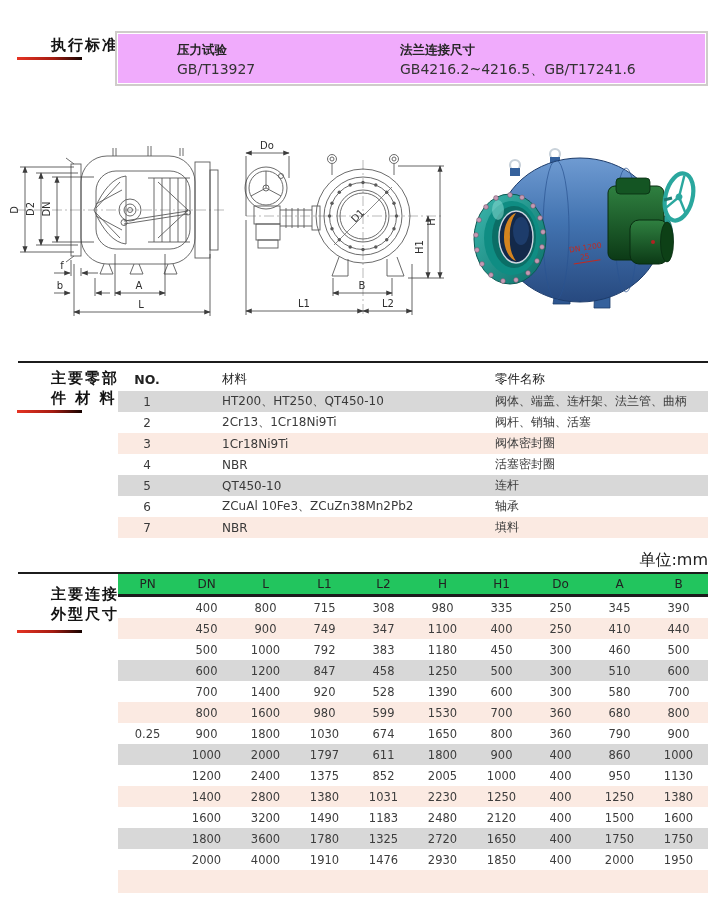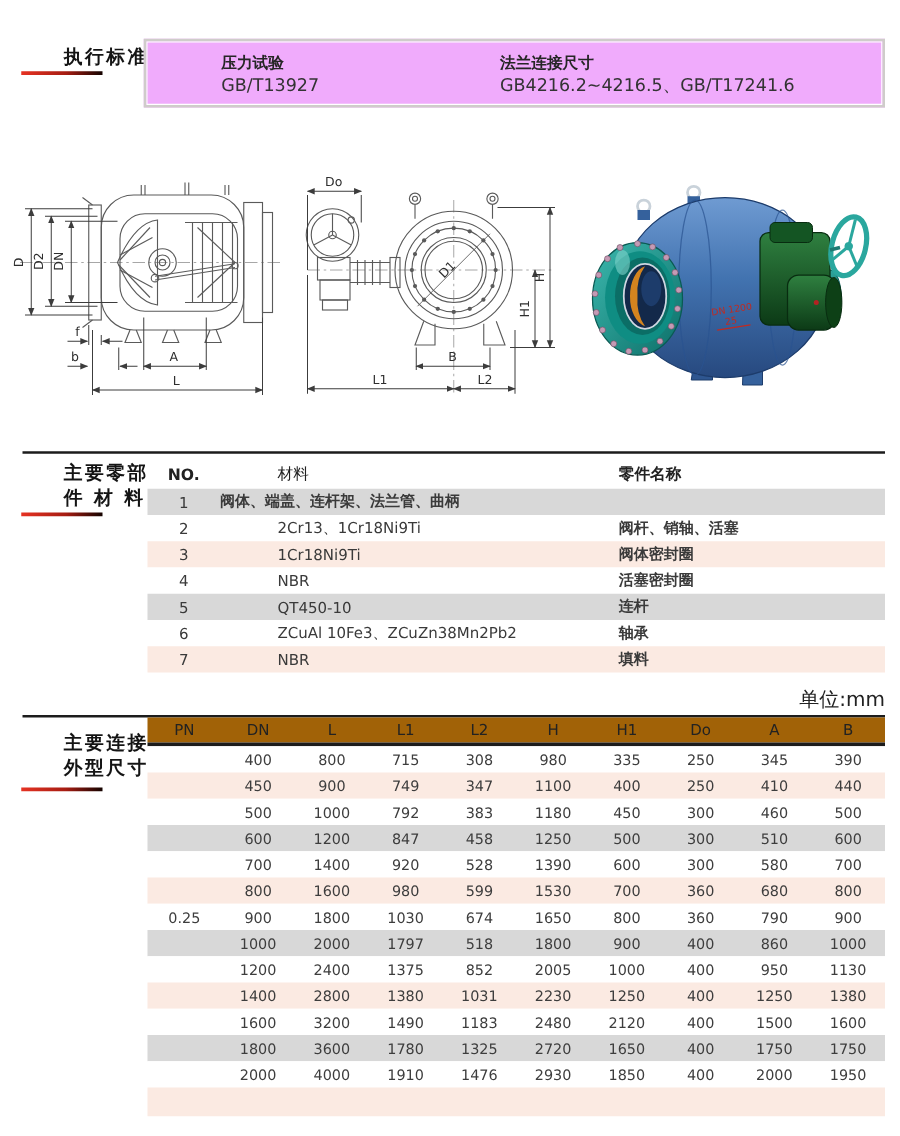--- a/index.html
+++ b/index.html
@@ -23,32 +23,32 @@
 
   
   .hline{position:absolute;left:18px;width:690px;height:2px;background:#1c1c1c;}
 
   
   .mat-header{position:absolute;left:118px;top:369px;width:590px;height:20px;
               display:flex;align-items:center;font-size:12.5px;color:#222;}
   .mrow{display:flex;align-items:center;height:21px;font-size:12px;color:#3a3a3a;}
   .m-no{width:58px;text-align:center;flex:none;}
   .m-mat{flex:1;padding-left:46px;box-sizing:border-box;text-align:left;}
-  .m-part{width:213px;flex:none;text-align:left;font-weight:bold;}
+  .m-part{width:213px;flex:none;text-align:left;}
   #mat-rows{position:absolute;left:118px;top:391px;width:590px;}
   .bg-gray{background:#d8d8d8;}
   .bg-pink{background:#fbeae2;}
   .bg-white{background:#ffffff;}
 
   
   .unit-note{position:absolute;right:12px;top:550px;font-size:16px;color:#222;}
 
   
   .dim-header{position:absolute;left:118px;top:574px;width:590px;height:20px;
-              background:#a16207;display:flex;align-items:center;font-size:12px;color:#222;}
+              background:#22c55e;display:flex;align-items:center;font-size:12px;color:#222;}
   .dim-thick{position:absolute;left:118px;top:594px;width:590px;height:3px;background:#1c1c1c;}
   #dim-rows{position:absolute;left:118px;top:597px;width:590px;}
   .drow{display:flex;align-items:center;height:21px;font-size:11.5px;color:#3d3d3d;}
   .dcell{width:59px;flex:none;text-align:center;}
   .dim-footer{position:absolute;left:118px;top:870px;width:590px;height:23px;background:#fbeae2;}
 
   svg text{font-family:"DejaVu Sans","Liberation Sans",sans-serif;}
   .dimlab{font-size:10px;fill:#2e2e2e;}
 </style>
 </head>
@@ -340,20 +340,21 @@
 <div class="red-rule" style="top:410px;"></div>
 
 <div class="mat-header">
   <div class="m-no" style="font-weight:bold;">NO.</div>
   <div class="m-mat">材料</div>
   <div class="m-part">零件名称</div>
 </div>
 <div id="mat-rows">
     <div class="mrow bg-gray">
       <div class="m-no">1</div>
+      <div class="m-mat">HT200、HT250、QT450-10</div>
       <div class="m-part">阀体、端盖、连杆架、法兰管、曲柄</div>
     </div>
     <div class="mrow bg-white">
       <div class="m-no">2</div>
       <div class="m-mat">2Cr13、1Cr18Ni9Ti</div>
       <div class="m-part">阀杆、销轴、活塞</div>
     </div>
     <div class="mrow bg-pink">
       <div class="m-no">3</div>
       <div class="m-mat">1Cr18Ni9Ti</div>
@@ -483,21 +484,21 @@
       <div class="dcell">800</div>
       <div class="dcell">360</div>
       <div class="dcell">790</div>
       <div class="dcell">900</div>
     </div>
     <div class="drow bg-gray">
       <div class="dcell"></div>
       <div class="dcell">1000</div>
       <div class="dcell">2000</div>
       <div class="dcell">1797</div>
-      <div class="dcell">518</div>
+      <div class="dcell">611</div>
       <div class="dcell">1800</div>
       <div class="dcell">900</div>
       <div class="dcell">400</div>
       <div class="dcell">860</div>
       <div class="dcell">1000</div>
     </div>
     <div class="drow bg-white">
       <div class="dcell"></div>
       <div class="dcell">1200</div>
       <div class="dcell">2400</div>

